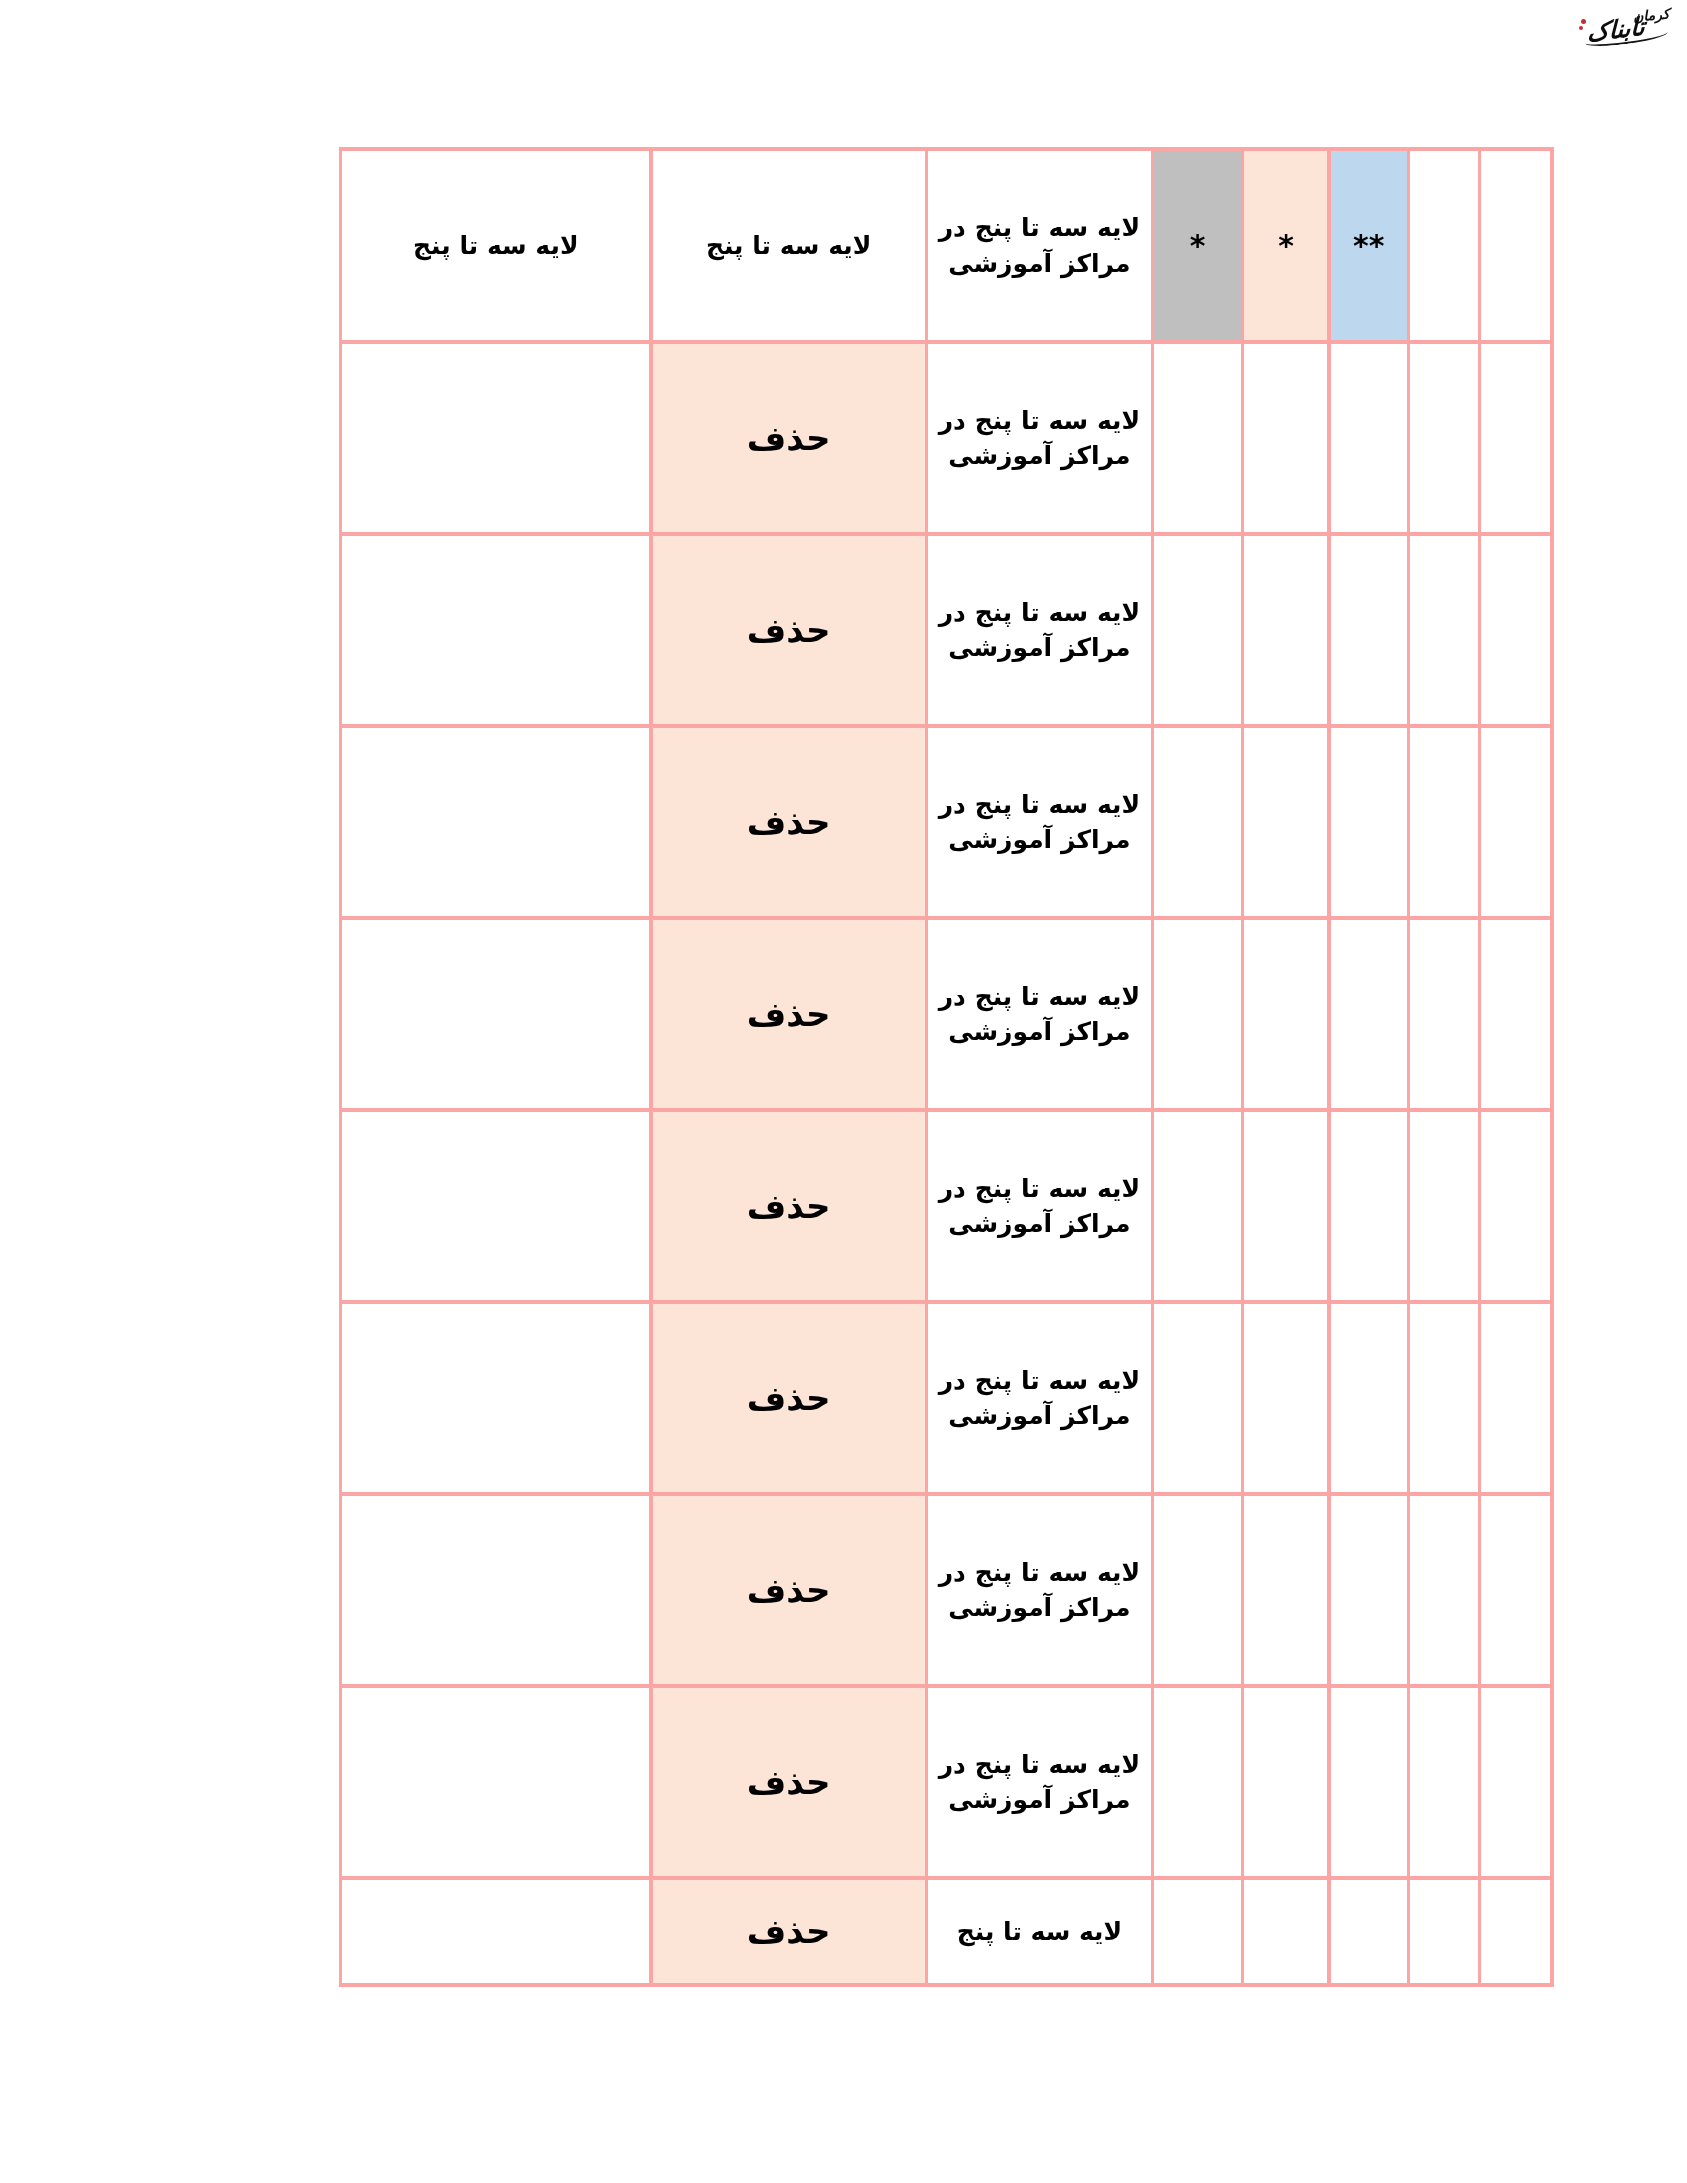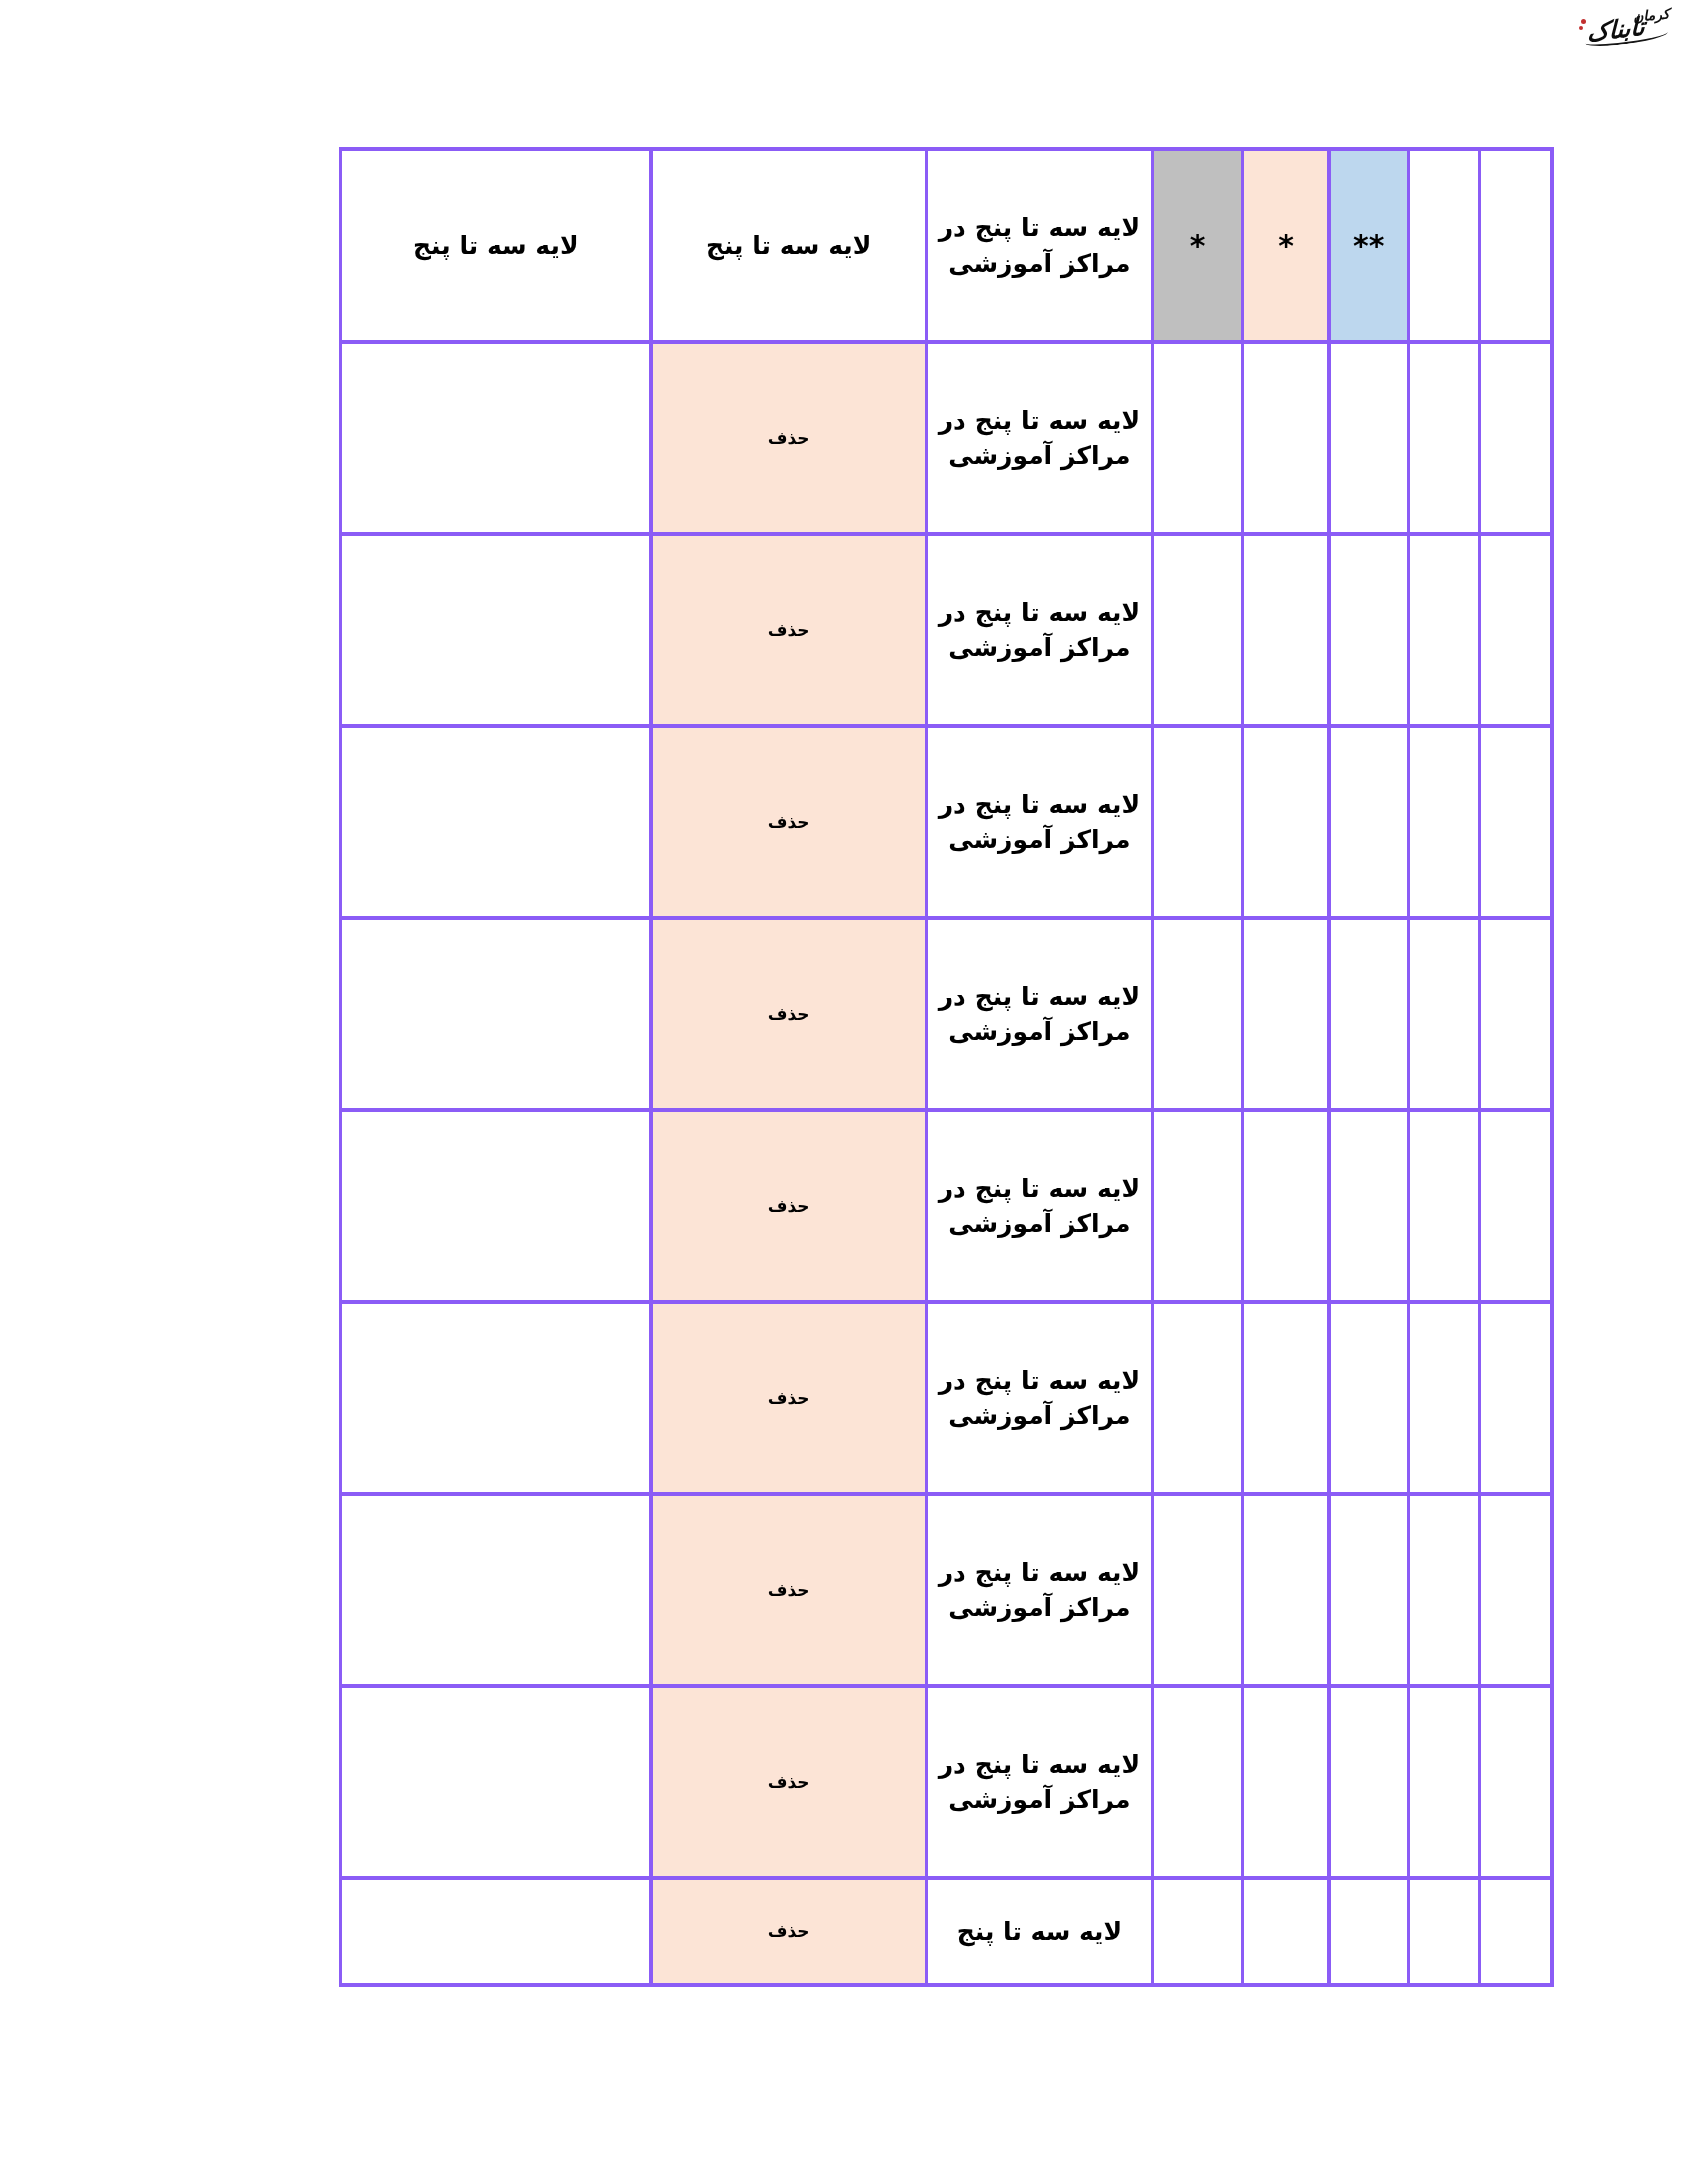--- a/index.html
+++ b/index.html
@@ -29,35 +29,35 @@
     background:#c23030;border-radius:50%;
   }
   .wm-dot2{
     position:absolute;top:22px;right:101px;width:4px;height:4px;
     background:#c23030;border-radius:50%;
   }
 
   
   .grid{
     position:absolute;left:339px;top:147px;
-    display:grid;background:#8b5cf6;
+    display:grid;background:#fca5a5;
     grid-template-columns:307px 272px 223px 87px 83px 76px 68px 69px;
     grid-template-rows:189px repeat(8,188px) 103px;
     column-gap:3.3px;row-gap:4px;padding:4px 3.3px;
   }
   .cell{
     background:#fff;display:flex;align-items:center;justify-content:center;
     text-align:center;font-weight:bold;font-size:25px;line-height:1.42;
     padding:0 6.6px;direction:rtl;
   }
   .bg-gray{background:var(--gray,#BFBFBF);}
   .bg-peach{background:var(--peach,#FCE4D6);}
   .bg-blue{background:var(--blue,#BDD7EE);}
   .marker{font-size:30px;line-height:1;}
-  .action{font-size:17px;}
+  .action{font-size:34px;}
 </style>
 </head>
 <body>
 
 <div class="watermark">
   <span class="wm-top">کرمان</span>
   <span class="wm-main">تابناک</span>
   <span class="wm-swoosh"></span>
   <span class="wm-dot"></span>
   <span class="wm-dot2"></span>

